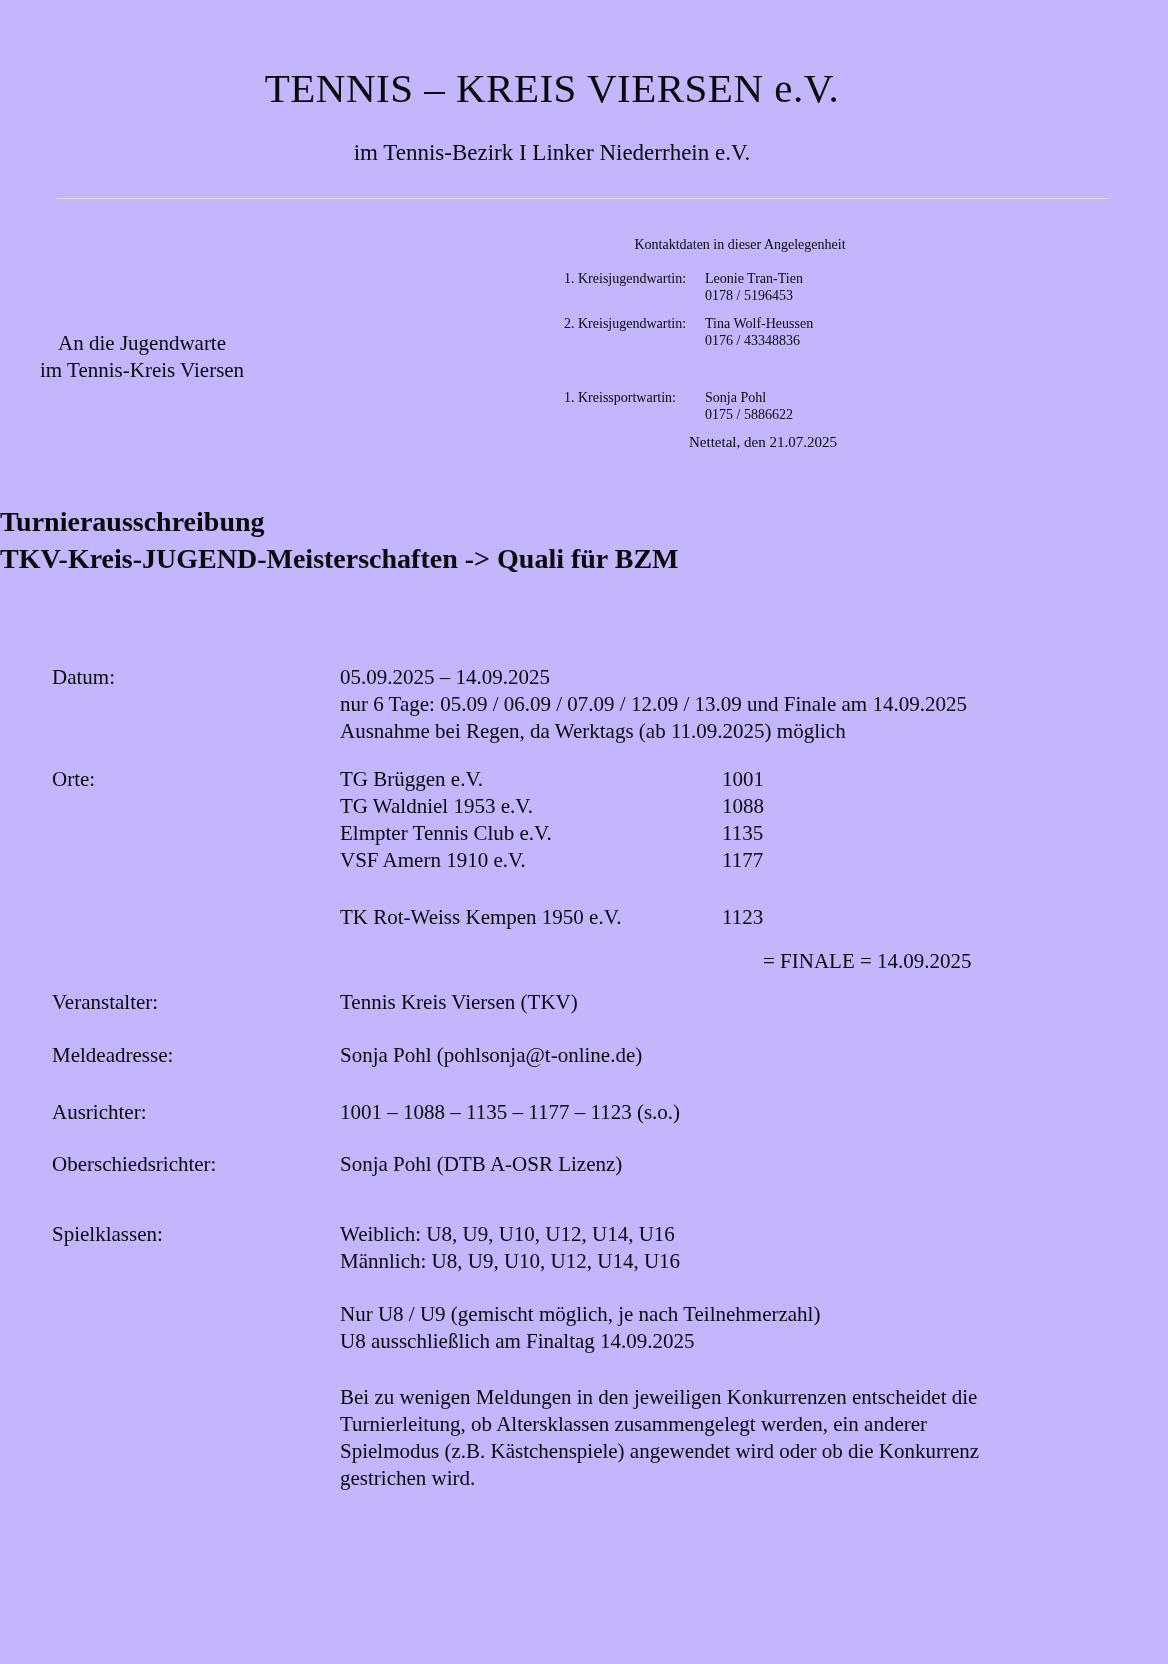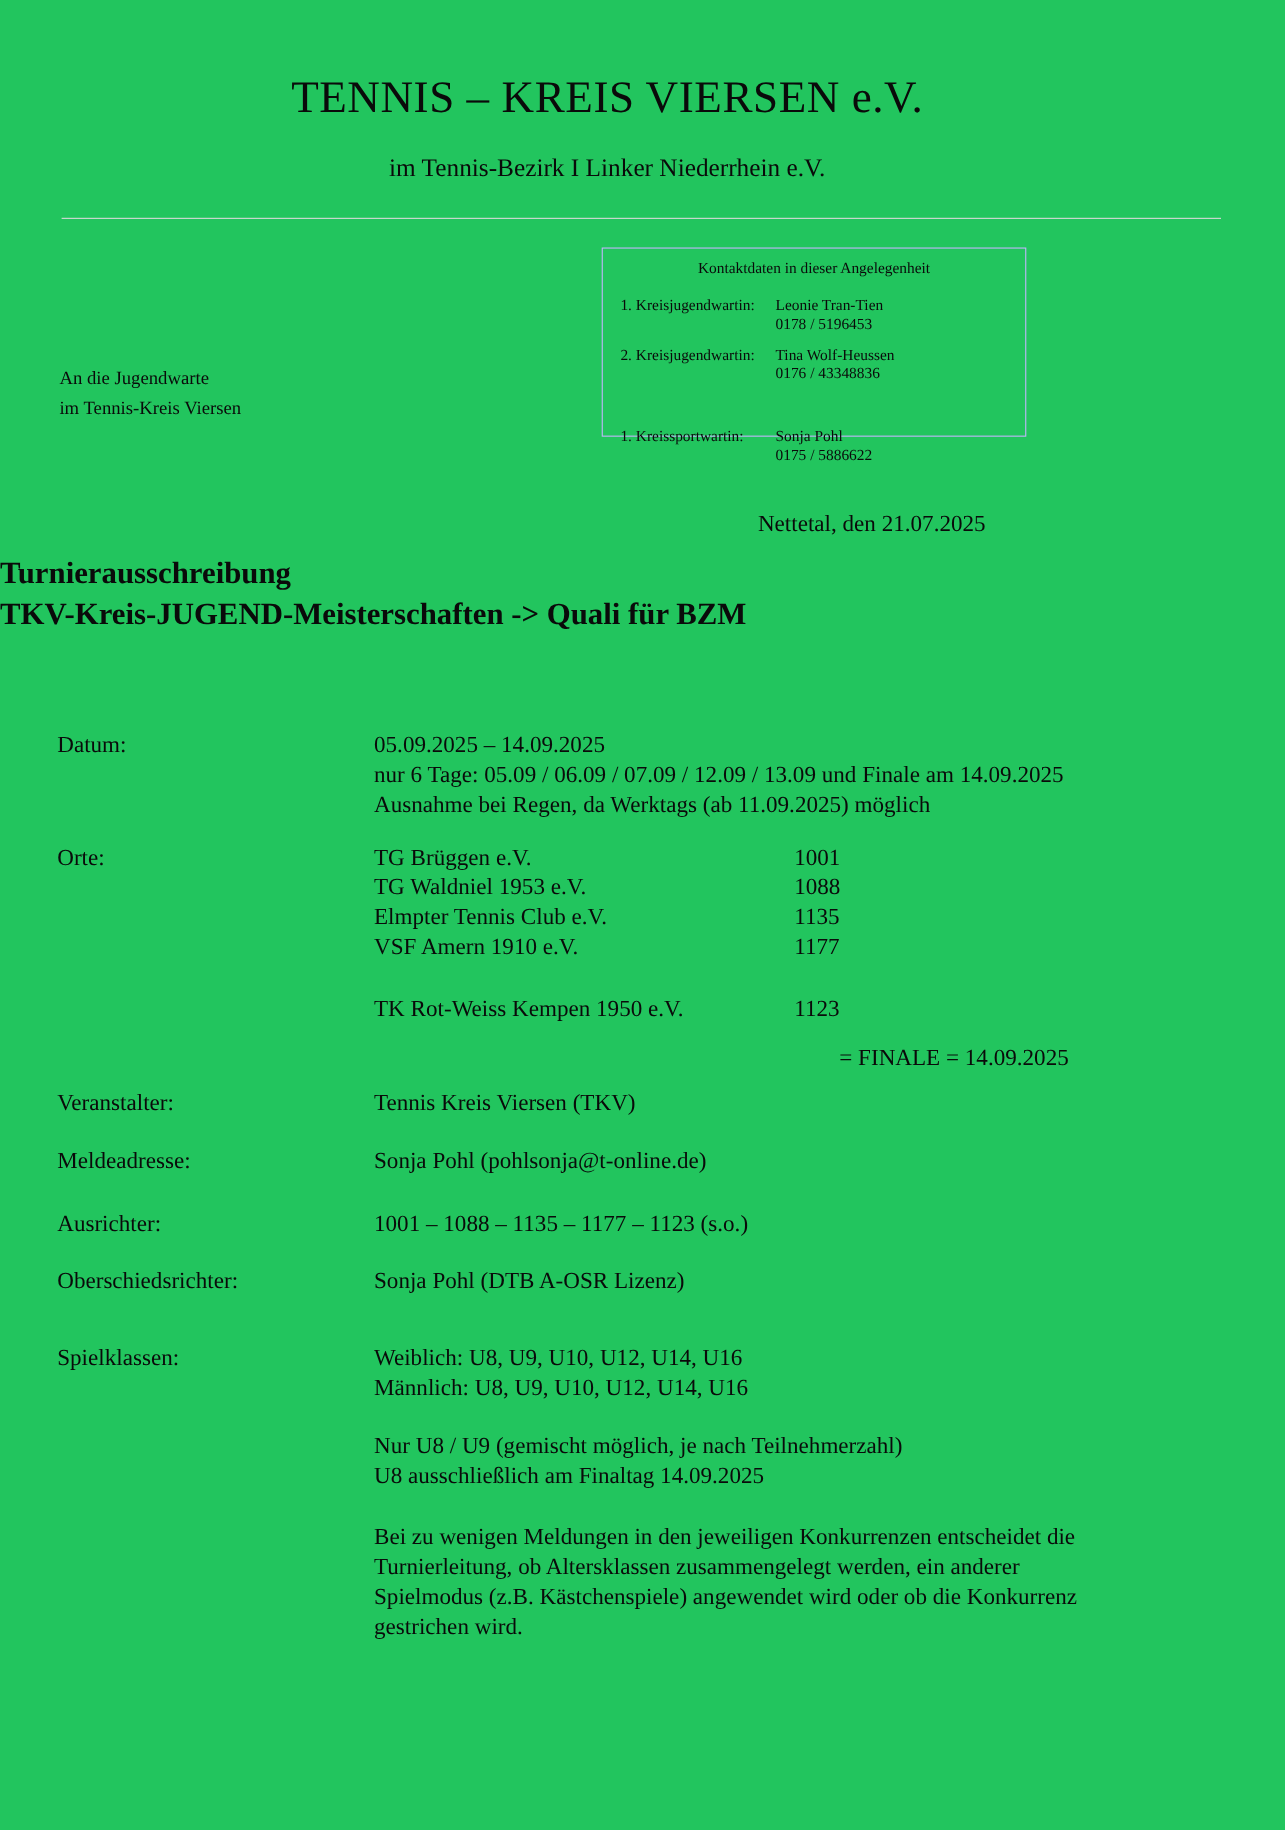--- a/index.html
+++ b/index.html
@@ -1,20 +1,20 @@
 <!DOCTYPE html>
 <html><head>
 <meta charset="utf-8">
 <style>
   html,body{margin:0;padding:0;background:#ffffff;}
   .page{
     position:relative;
     width:1168px;
     height:1664px;
-    background:#22c55e;
+    background:#c4b5fd;
     font-family:"Liberation Serif","DejaVu Serif",serif;
     color:#0a0a0a;
     overflow:hidden;
   }
   .abs{position:absolute;}
   .org-title{
     top:64px;left:0;width:1104px;
     text-align:center;
     font-size:41px;
     letter-spacing:0.5px;
@@ -42,29 +42,29 @@
     text-align:center;
     white-space:nowrap;
   }
   .contact-row{position:absolute;left:16px;width:360px;}
   .contact-row.r0{top:44px;}
   .contact-row.r1{top:89px;}
   .contact-row.r2{top:134px;margin-top:29px;}
   .contact-role{position:absolute;left:0;top:0;white-space:nowrap;}
   .contact-person{margin-left:141px;}
   .recipient{
-    top:330px;left:54px;
-    font-size:17px;line-height:27px;
-    white-space:nowrap;
+    top:330px;left:40px;
+    font-size:21px;line-height:27px;
+    white-space:nowrap;
+    text-align:center;
   }
   .dateline{
     top:434px;left:689px;
-    font-size:21px;
-    white-space:nowrap;
-    margin-top:30px;
+    font-size:15px;
+    white-space:nowrap;
   }
   .doc-title{
     top:503px;left:0;width:1016px;
     text-align:left;
     font-weight:bold;
     font-size:28px;
     line-height:37px;
   }
   .field-row{
     position:absolute;left:52px;width:1090px;

